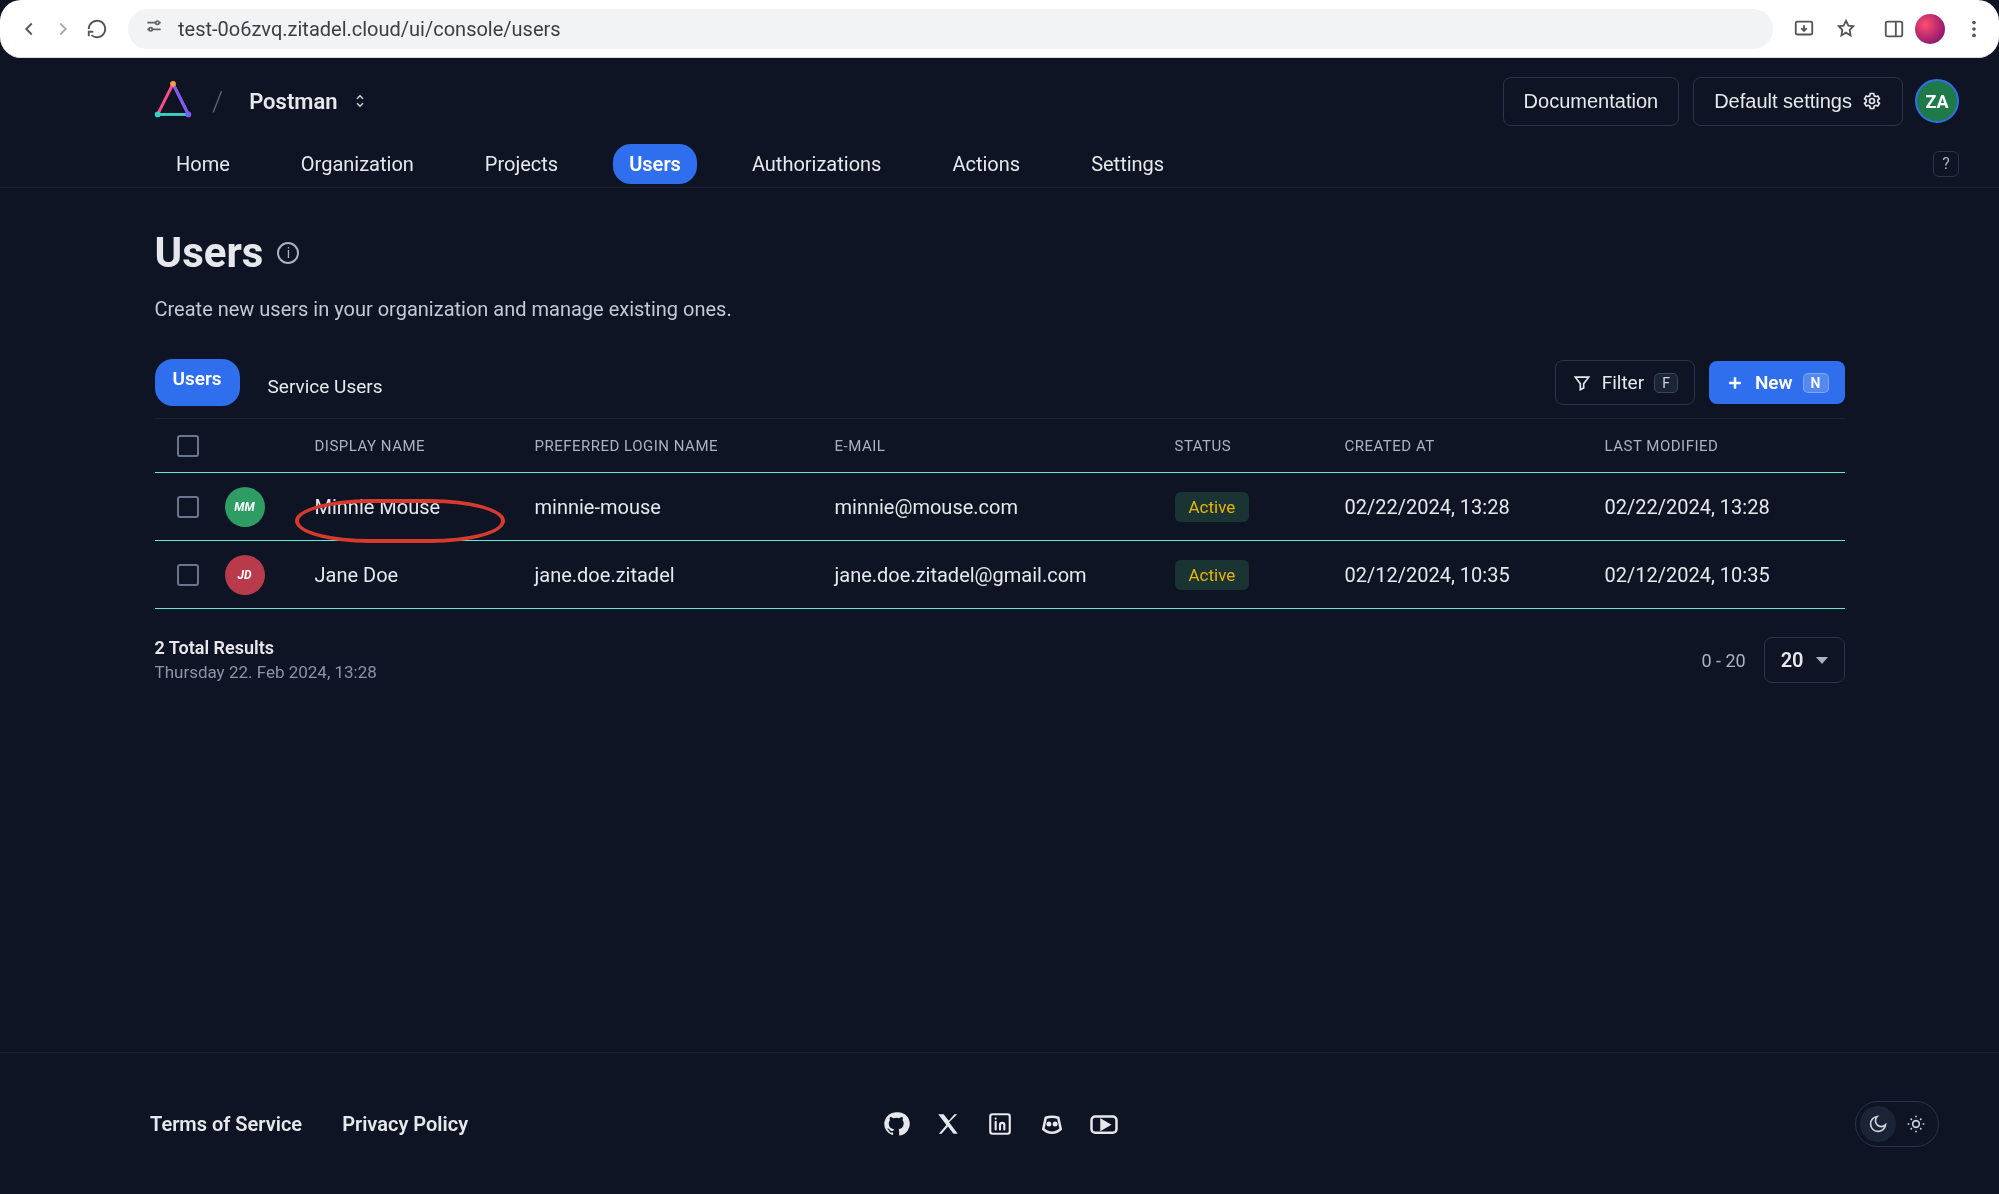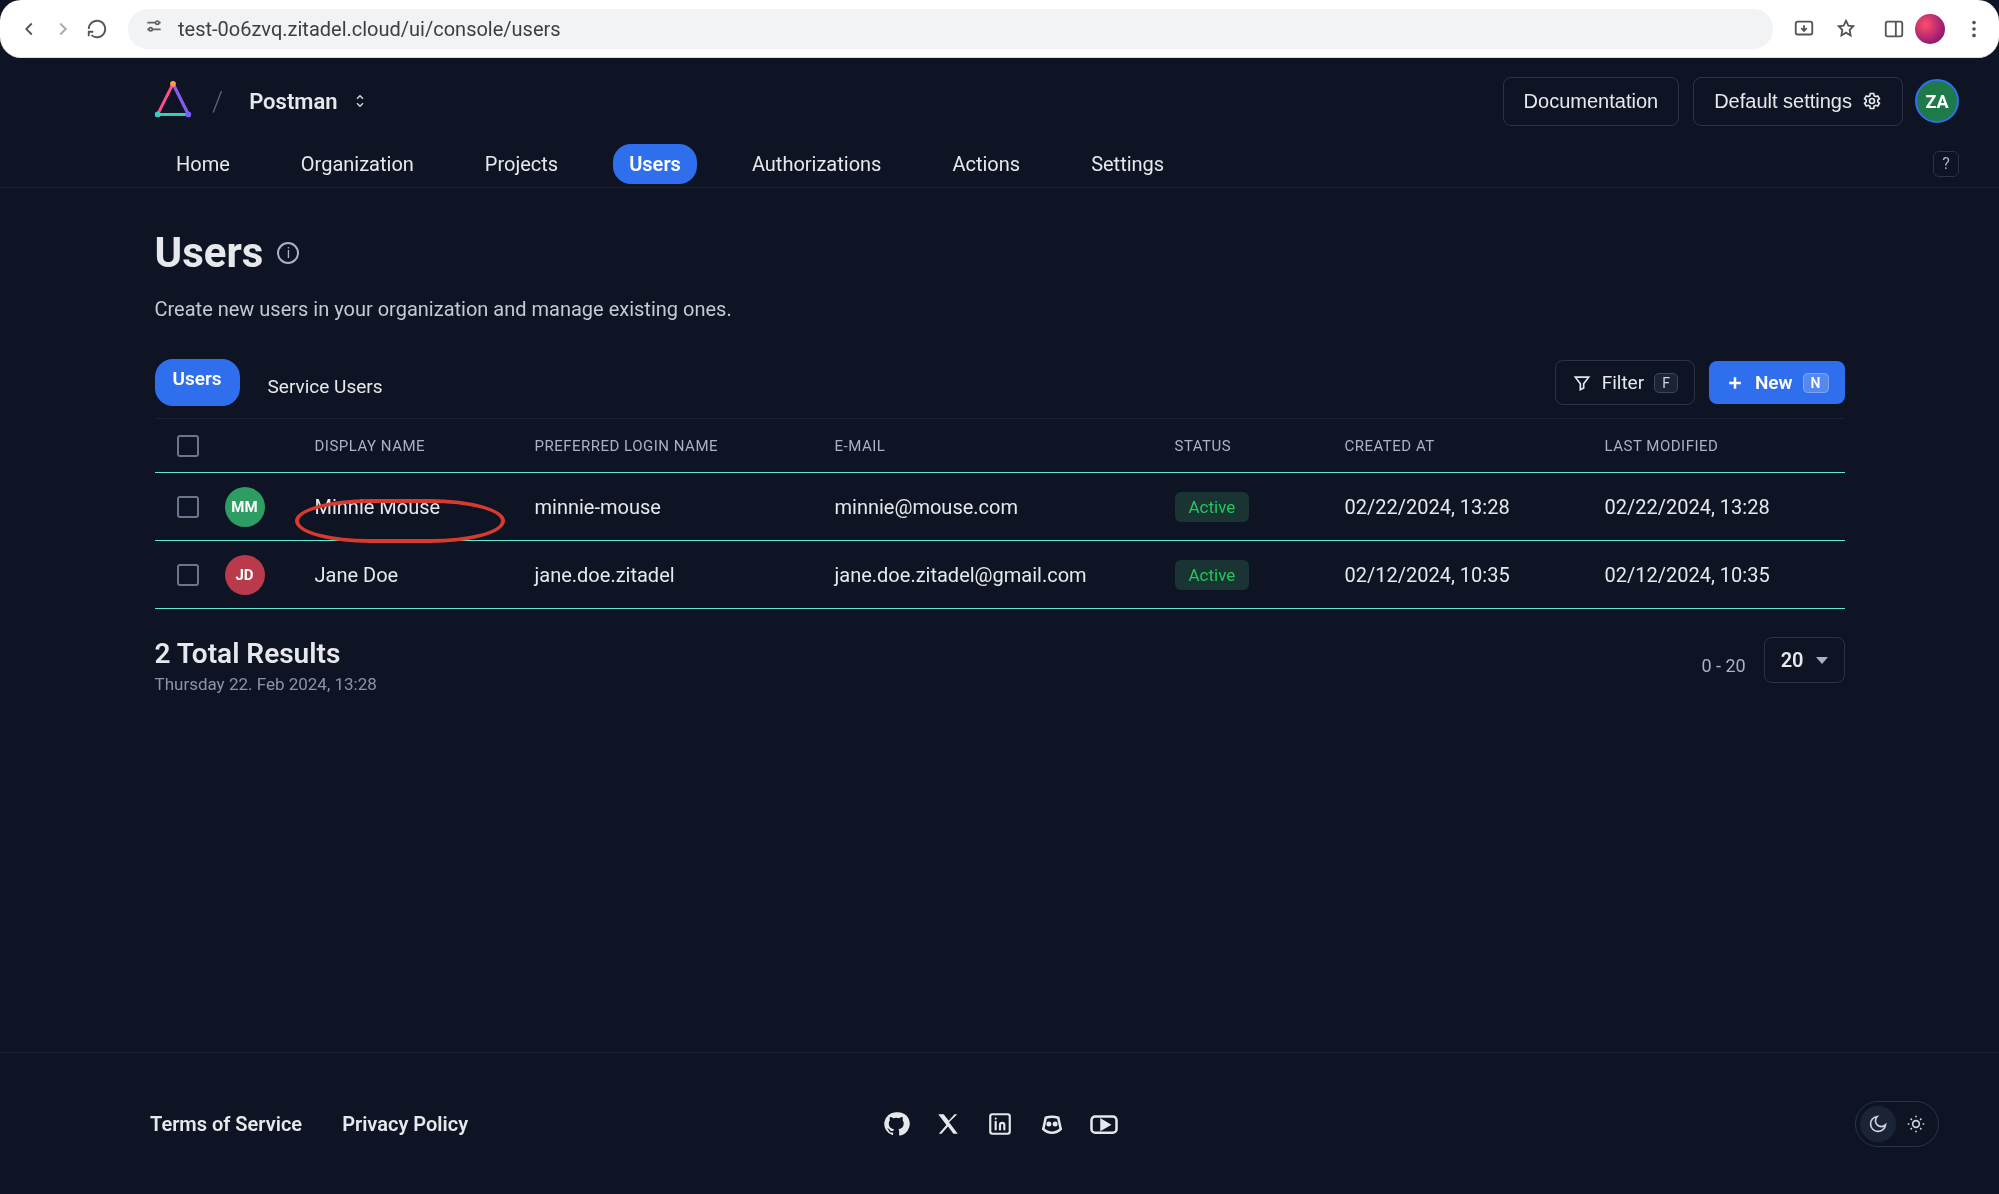--- a/index.html
+++ b/index.html
@@ -181,48 +181,48 @@
   }
   .trow { height:68px; font-size:20px; }
   .cb {
     width:22px; height:22px; border:2px solid #6a7590; border-radius:3px;
     cursor:pointer;
     margin-left: 22px;
   }
   .av {
     width:40px; height:40px; border-radius:50%;
     display:inline-flex; align-items:center; justify-content:center;
-    font-weight:700; font-size:15px; color:#fff;
+    font-weight:700; font-size:12px; color:#fff;font-style:italic;
   }
   .av.green { background:#2e9d63; }
   .av.red { background:#b93a4b; }
   .display-cell { position:relative; }
   .red-oval {
     position:absolute;
     left: -20px; top: 4px;
     width: 210px; height: 44px;
     border: 4px solid #d83a2e;
     border-radius: 50% / 70%;
     pointer-events:none;
   }
   .status-badge {
     display:inline-block;
     background: rgba(61,147,95,.25);
-    color:#22c55e;
+    color:#eab308;
     font-size:17px;
     padding: 5px 14px;
     border-radius: 6px;
   }
 
   
   .table-footer {
     display:flex; align-items:flex-start;
     margin-top: 28px;
   }
-  .results-text { font-size:28px; font-weight:600; }
+  .results-text { font-size:18px; font-weight:600; }
   .results-ts { font-size:17px; color:#8b93a6; margin-top:4px; }
   .tf-spacer { flex:1; }
   .range-text { color:#aab1c1; font-size:18px; margin-right: 18px; align-self:center; }
   .page-size {
     border:1px solid #2a3347; border-radius:8px;
     padding: 10px 16px;
     display:inline-flex; align-items:center; gap:12px;
     font-size:20px; font-weight:600;
     cursor:pointer;
   }

